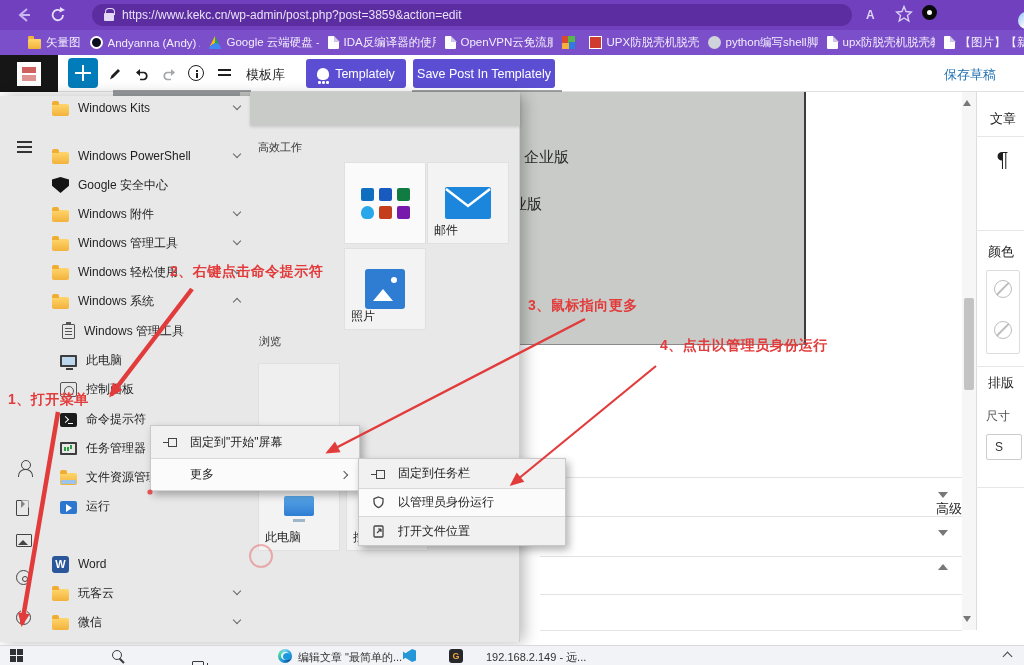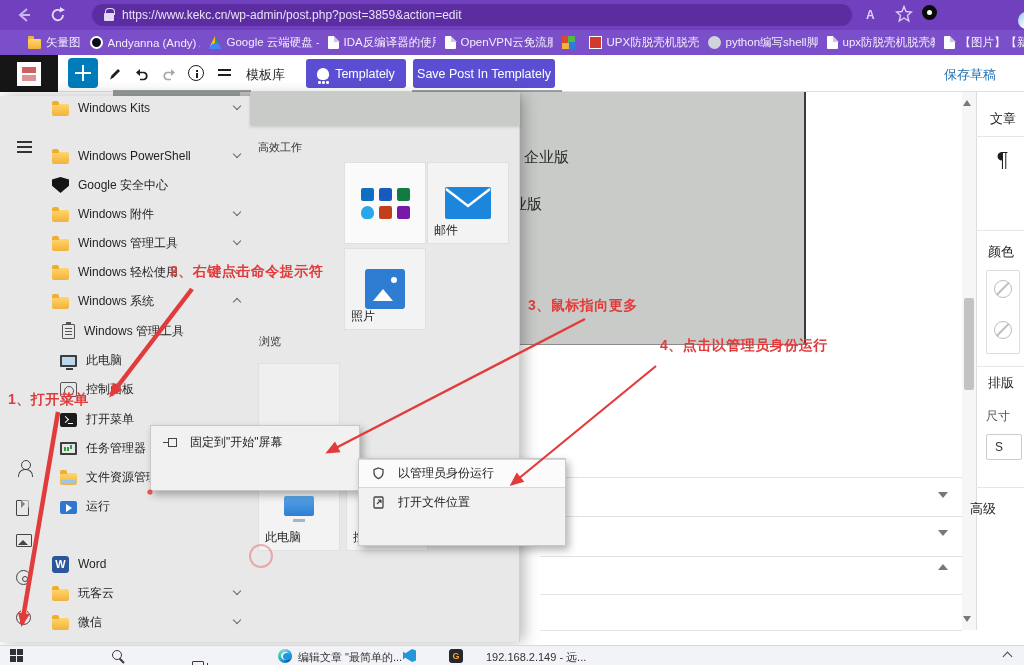--- a/index.html
+++ b/index.html
@@ -312,21 +312,21 @@
     <span class="noc" style="top:9px"></span>
     <span class="noc" style="top:50px"></span>
   </div>
   <div class="sb-line" style="top:366px"></div>
   <div class="sb-text" style="left:988px;top:374px">排版</div>
   <div class="sb-text" style="left:986px;top:408px;font-size:12px;color:#555">尺寸</div>
   <div class="sizebox">
       <span>S</span>
     </div>
   <div class="sb-line" style="top:487px"></div>
-  <div class="sb-text" style="left:970px;top:500px">高级</div>
+  <div class="sb-text" style="left:936px;top:500px">高级</div>
 
   <div class="startmenu">
 
     <div class="rail-ic hamb" style="top:42px"></div>
     <div class="rail-ic user" style="top:364px"></div>
     <div class="rail-ic docr" style="top:404px"></div>
     <div class="rail-ic pict" style="top:436px"></div>
     <div class="rail-ic gear" style="top:474px"></div>
     <div class="rail-ic power" style="top:514px"></div>
 
@@ -371,21 +371,21 @@
     <div class="sm-row child" style="top:250px">
         <span class="ic ic-monitor"></span>
         <span class="sm-label">此电脑</span>
       </div>
     <div class="sm-row child" style="top:279px">
         <span class="ic ic-gauge"></span>
         <span class="sm-label">控制面板</span>
       </div>
     <div class="sm-row child" style="top:309px">
         <span class="ic ic-cmd"></span>
-        <span class="sm-label">打开菜单</span>
+        <span class="sm-label">命令提示符</span>
       </div>
     <div class="sm-row child" style="top:338px">
         <span class="ic ic-taskmgr"></span>
         <span class="sm-label">任务管理器</span>
       </div>
     <div class="sm-row child" style="top:367px">
         <span class="ic ic-explorer"></span>
         <span class="sm-label">文件资源管理器</span>
       </div>
     <div class="sm-row child" style="top:396px">
@@ -439,23 +439,32 @@
       <span class="tile-lbl">控制面板</span>
     </div>
   </div>
   <div class="graypatch"></div>
 
   <div class="ctx" style="left:150px;top:425px;width:210px;height:66px">
     <div class="ctx-row" style="height:32px">
       <span class="ic-pin"></span>
       <span>固定到"开始"屏幕</span>
     </div>
+    <div class="ctx-row hl" style="height:33px;position:relative">
+      <span style="width:15px"></span>
+      <span>更多</span>
+      <span class="ctx-chev"></span>
+    </div>
   </div>
 
   <div class="ctx" style="left:358px;top:458px;width:208px;height:88px">
+    <div class="ctx-row" style="height:29px">
+      <span class="ic-pin"></span>
+      <span>固定到任务栏</span>
+    </div>
     <div class="ctx-row hl" style="height:29px">
       <svg class="ctxsvg" width="15" height="15">
           <path d="M7.5 2 l4.5 1.6 v3.2 c0 3.2 -2.2 4.8 -4.5 5.8 c-2.3 -1 -4.5 -2.6 -4.5 -5.8 v-3.2 z" fill="none" stroke="#444" stroke-width="1.3"></path>
         </svg>
       <span>以管理员身份运行</span>
     </div>
     <div class="ctx-row" style="height:29px">
       <svg class="ctxsvg" width="15" height="15">
           <rect x="3" y="2" width="9" height="11" rx="1" fill="none" stroke="#444" stroke-width="1.3"></rect>
           <path d="M6 9 L10 5 M10 5 h-3 M10 5 v3" stroke="#444" stroke-width="1.2" fill="none"></path>

